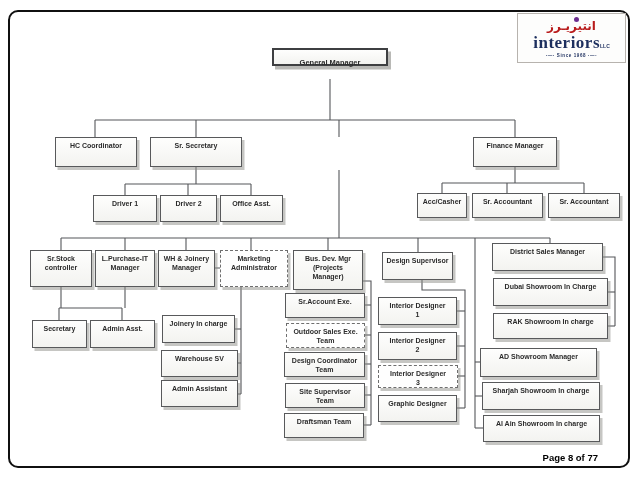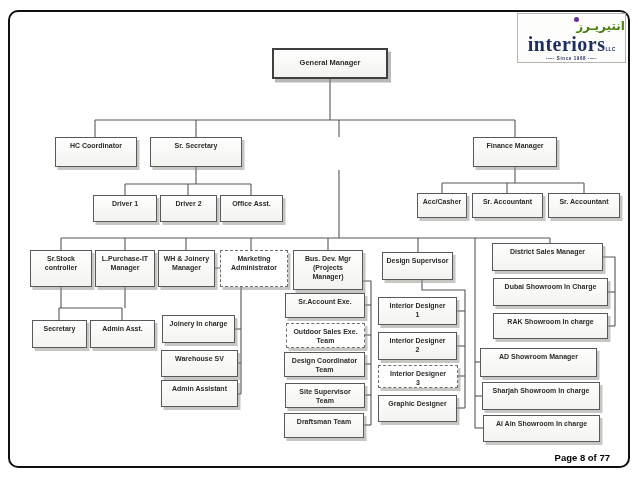--- a/index.html
+++ b/index.html
@@ -26,21 +26,21 @@
     position:absolute; left:52%; top:3px; width:5px; height:5px;
     border-radius:50%;
   }
   .logo-arabic {
     margin-top:6px; font-family:"DejaVu Sans", sans-serif;
     font-size:12px; font-weight:bold; line-height:1.05; direction:rtl;
   }
   .logo-name-row { line-height:1; margin-top:1px; }
   .logo-name {
     font-family:"Liberation Serif", serif; font-weight:bold;
-    font-size:20px; letter-spacing:0.5px;
+    font-size:17px; letter-spacing:0.5px;
   }
   .logo-suffix { font-size:5px; font-weight:bold; vertical-align:baseline; }
   .logo-tagline { font-size:4.5px; font-weight:bold; letter-spacing:0.6px; margin-top:2px; }
   
   .chart-canvas { position:absolute; left:0; top:0; width:638px; height:479px; }
   .chart-canvas svg { position:absolute; left:0; top:0; }
   .chart-canvas svg polyline { fill:none; stroke-width:1.1px; }
   .org-node {
     position:absolute; box-sizing:border-box;
     background:linear-gradient(#fefefd,#f3f3f0);
@@ -48,34 +48,34 @@
     box-shadow:2.5px 3px 0 rgba(142,142,136,0.5);
     font-size:7px; line-height:1.25; font-weight:bold; color:#2b2b2b;
     text-align:center; white-space:pre-line; padding:4px 1px 0 1px;
   }
   .org-node.bold {
     border-width:2.6px; border-color:#3e3f41; font-size:7.5px;
     padding-top:8px; box-shadow:3px 3.5px 0 rgba(128,128,122,0.55);
   }
   .org-node.dashed { border-style:dashed; border-color:#6e6e6e; background:#fefefe; }
   .page-label {
-    position:absolute; right:28px; top:452px;
+    position:absolute; right:40px; top:452px;
     font-size:9.5px; font-weight:bold; color:#000;
   }
 </style>
 </head>
 <body>
 
 <div class="slide">
   <div class="slide-border"></div>
 
 
   <div class="logo">
     <div class="logo-dot" style="background: rgb(107, 45, 143);"></div>
-    <div class="logo-arabic" style="color: #4d7c0f; text-align: right;">انتيريـرز</div>
+    <div class="logo-arabic" style="color: #b91c1c;">انتيريـرز</div>
     <div class="logo-name-row" style="color: rgb(29, 47, 94);"><span class="logo-name">interiors</span><span class="logo-suffix">LLC</span></div>
     <div class="logo-tagline" style="color: rgb(29, 47, 94);">·—·  Since 1968  ·—·</div>
   </div>
 
   <div class="chart-canvas">
     <svg width="638" height="479" viewBox="0 0 638 479">
         <polyline points="330,79 330,120" stroke="#55565a"></polyline>
         <polyline points="95,120 515,120" stroke="#55565a"></polyline>
         <polyline points="95,120 95,137" stroke="#55565a"></polyline>
         <polyline points="196,120 196,137" stroke="#55565a"></polyline>
@@ -122,21 +122,21 @@
         <polyline points="371,364 365,364" stroke="#55565a"></polyline>
         <polyline points="371,395 365,395" stroke="#55565a"></polyline>
         <polyline points="371,425 364,425" stroke="#55565a"></polyline>
         <polyline points="422,280 422,290 465,290 465,408" stroke="#55565a"></polyline>
         <polyline points="465,311 457,311" stroke="#55565a"></polyline>
         <polyline points="465,346 457,346" stroke="#55565a"></polyline>
         <polyline points="465,376 458,376" stroke="#55565a"></polyline>
         <polyline points="465,408 457,408" stroke="#55565a"></polyline>
       </svg>
 
-  <div class="org-node bold" style="left: 272px; top: 48px; width: 116px; height: 31px;">General Manager</div>
+  <div class="org-node bold" style="left: 272px; top: 48px; width: 116px; height: 18px;">General Manager</div>
       <div class="org-node normal" style="left: 55px; top: 137px; width: 82px; height: 30px;">HC Coordinator</div>
       <div class="org-node normal" style="left: 150px; top: 137px; width: 92px; height: 30px;">Sr. Secretary</div>
       <div class="org-node normal" style="left: 473px; top: 137px; width: 84px; height: 30px;">Finance Manager</div>
       <div class="org-node normal" style="left: 93px; top: 195px; width: 64px; height: 27px;">Driver 1</div>
       <div class="org-node normal" style="left: 160px; top: 195px; width: 57px; height: 27px;">Driver 2</div>
       <div class="org-node normal" style="left: 220px; top: 195px; width: 63px; height: 27px;">Office Asst.</div>
       <div class="org-node normal" style="left: 417px; top: 193px; width: 50px; height: 25px;">Acc/Casher</div>
       <div class="org-node normal" style="left: 472px; top: 193px; width: 71px; height: 25px;">Sr. Accountant</div>
       <div class="org-node normal" style="left: 548px; top: 193px; width: 72px; height: 25px;">Sr. Accountant</div>
       <div class="org-node normal" style="left: 30px; top: 250px; width: 62px; height: 37px;">Sr.Stock

